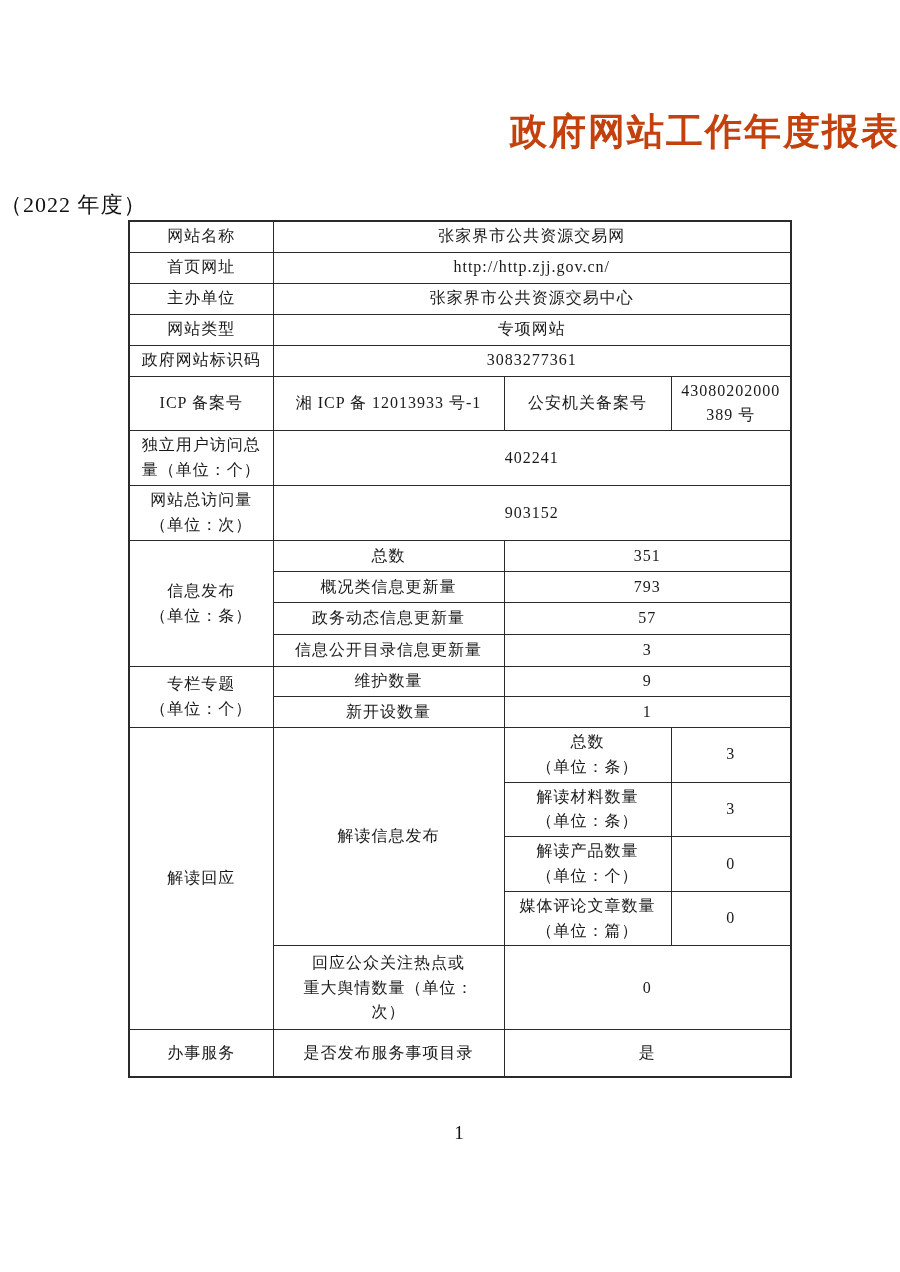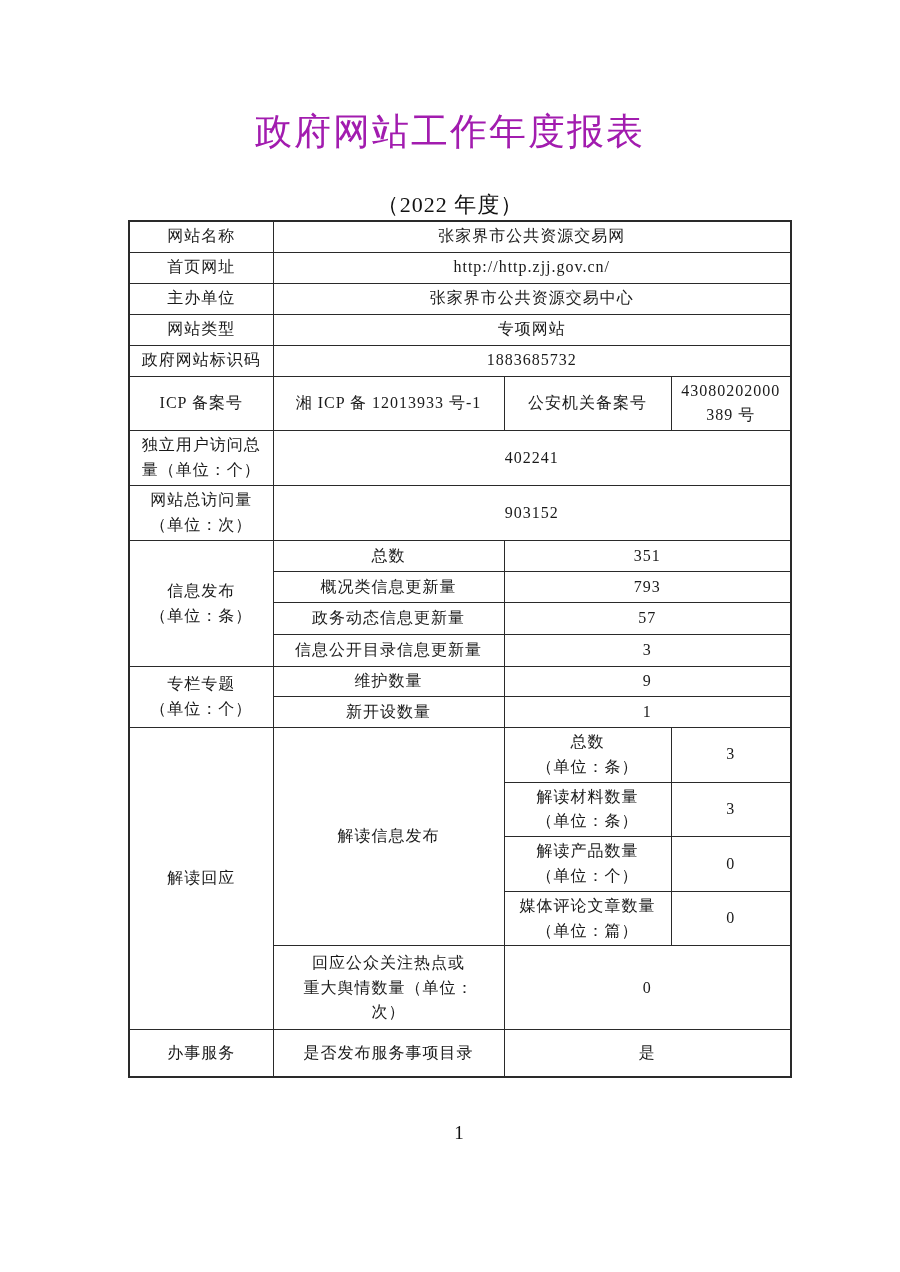--- a/index.html
+++ b/index.html
@@ -7,31 +7,31 @@
     width: 900px; height: 1272px;
     background: #ffffff;
     color: #1a1a1a;
     font-family: "Liberation Serif", "DejaVu Serif", serif;
     overflow: hidden;
   }
   .page { width: 900px; height: 1272px; position: relative; }
 
   .doc-title {
     margin-top: 106px;
-    text-align: center;
+    text-align: right;
     font-family: "Liberation Sans", "DejaVu Sans", sans-serif;
-    font-weight: 400;
+    font-weight: 700;
     font-size: 37px;
     line-height: 52px;
     letter-spacing: 2px;
-    color: #a21caf;
+    color: #c2410c;
   }
   .doc-subtitle {
     margin-top: 32px;
-    text-align: center;
+    text-align: left;
     font-size: 22px;
     line-height: 30px;
     letter-spacing: 1px;
     color: #111;
   }
   .report-unit {
     margin: 46px 0 6px 128px;
     font-family: "Liberation Sans", "DejaVu Sans", sans-serif;
     font-weight: 700;
     font-size: 20px;
@@ -97,21 +97,21 @@
     <tr style="height:31px">
       <td>主办单位</td>
       <td colspan="3">张家界市公共资源交易中心</td>
     </tr>
     <tr style="height:31px">
       <td>网站类型</td>
       <td colspan="3">专项网站</td>
     </tr>
     <tr style="height:31px">
       <td>政府网站标识码</td>
-      <td colspan="3">1883685732</td>
+      <td colspan="3">3083277361</td>
     </tr>
 
     <tr style="height:52px">
       <td>ICP 备案号</td>
       <td>湘 ICP 备 12013933 号-1</td>
       <td>公安机关备案号</td>
       <td class="pre">43080202000
 389 号</td>
     </tr>
 

